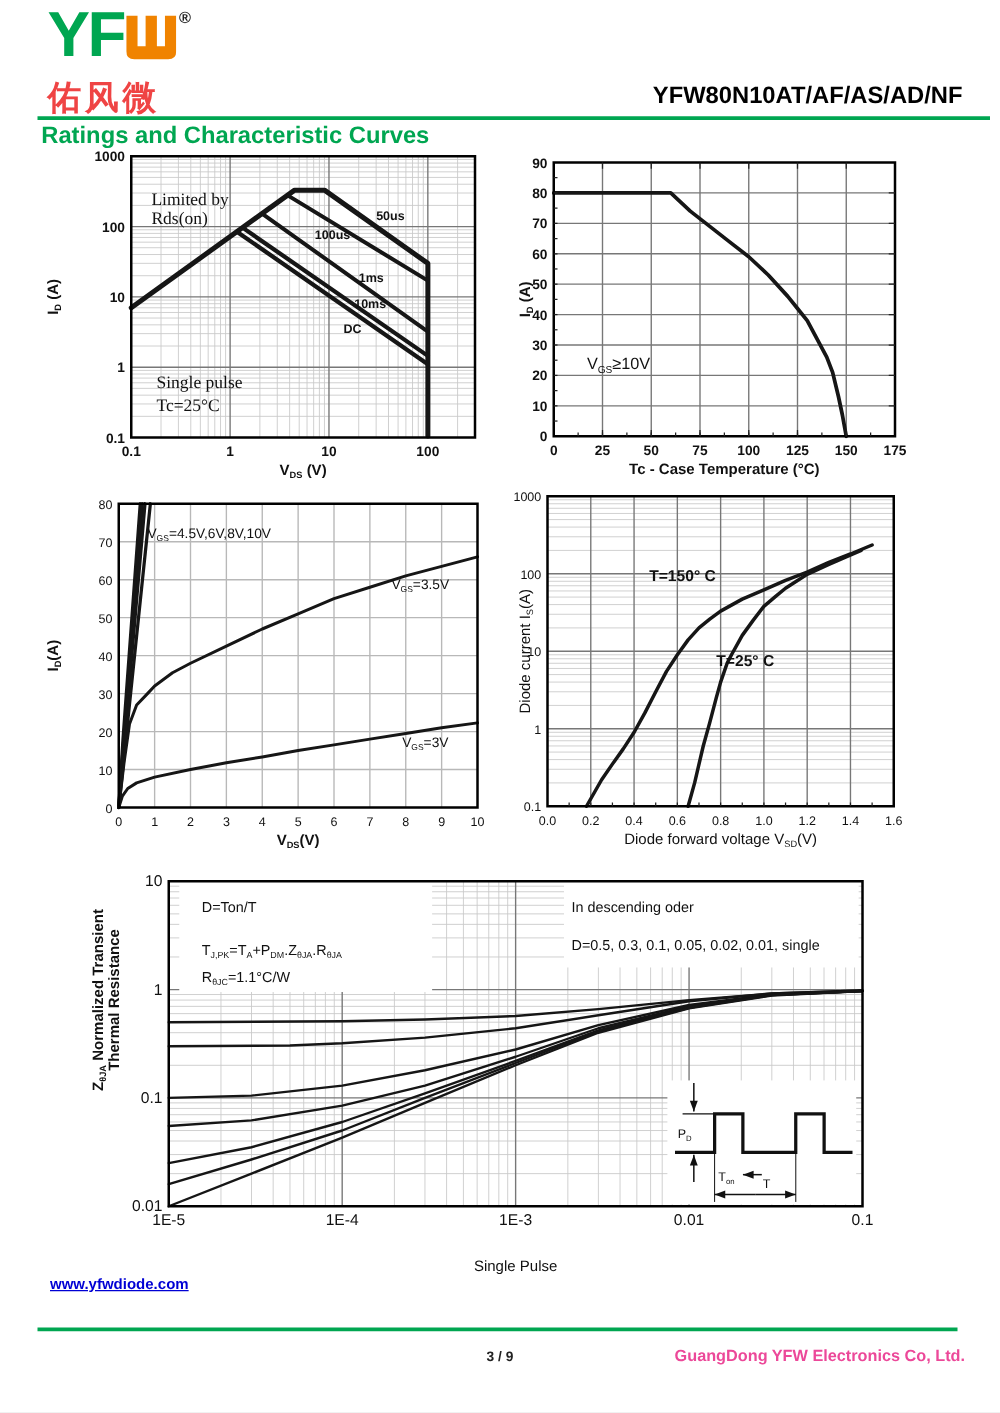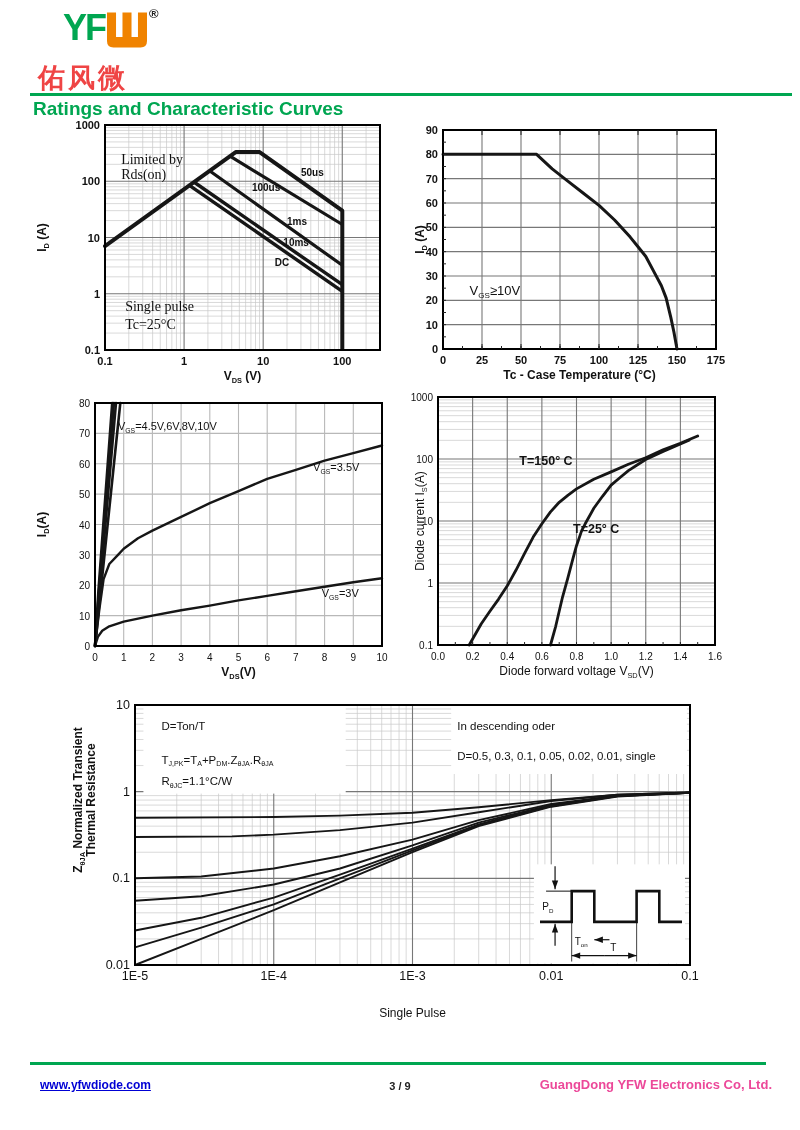--- a/index.html
+++ b/index.html
@@ -1,50 +1,51 @@
 <!DOCTYPE html>
 <html><head>
 <meta charset="utf-8">
 <style>
   html,body{margin:0;padding:0;background:#e8e8e8;}
   .page{position:relative;width:800px;height:1130px;background:#ffffff;margin:0 auto;
         font-family:"Liberation Sans","DejaVu Sans",sans-serif;color:#111;overflow:hidden;}
   .logo{position:absolute;left:38px;top:8px;}
   .logo-line1{display:flex;align-items:flex-start;height:46px;}
-  .logo-yf{font-size:36px;font-weight:bold;letter-spacing:-2px;line-height:40px;margin-left:25px;}
+  .logo-yf{font-size:51px;font-weight:bold;letter-spacing:-2px;line-height:40px;}
   .logo-mark{margin-left:2px;margin-top:4px;}
   .logo-reg{font-size:13px;font-weight:bold;color:#222;margin-left:2px;margin-top:-2px;}
   .logo-cn{font-size:27px;font-weight:bold;letter-spacing:3px;margin-top:6px;}
   .part-number{position:absolute;right:30px;top:66px;font-size:19px;font-weight:bold;color:#000;}
   .rule{position:absolute;height:3px;}
   .rule-top{left:30px;right:8px;top:93px;}
   .rule-bottom{left:30px;width:736px;top:1062px;}
   .section-title{position:absolute;left:33px;top:98px;font-size:19px;font-weight:bold;}
   .chart{position:absolute;}
-  .footer-link{position:absolute;left:40px;top:1078px;font-size:12px;font-weight:bold;text-decoration:underline;}
+  .footer-link{position:absolute;left:40px;top:1020px;font-size:12px;font-weight:bold;text-decoration:underline;}
   .footer-page{position:absolute;left:0;right:0;top:1080px;text-align:center;font-size:11px;font-weight:bold;color:#222;}
   .footer-company{position:absolute;right:28px;top:1077px;font-size:13px;font-weight:bold;color:#ec4899;}
   svg text{user-select:none;}
 </style>
 </head>
 <body>
 
 <div class="page">
 
   <div class="logo">
     <div class="logo-line1">
       <span class="logo-yf green" style="color: rgb(0, 166, 81);">YF</span>
       <svg class="logo-mark" width="40" height="36" viewBox="0 0 62 54">
         <path id="logoMarkPath" d="M0 0 H14 V38 H24 V0 H38 V38 H48 V0 H62 V44 Q62 54 52 54 H10 Q0 54 0 44 Z" fill="#F08300"></path>
       </svg>
       <span class="logo-reg">®</span>
     </div>
     <div class="logo-cn green" style="color: #ef4444;">佑风微</div>
   </div>
 
+  <div class="part-number">YFW80N10AT/AF/AS/AD/NF</div>
   <div class="rule rule-top greenbg" style="background: rgb(0, 166, 81);"></div>
   <div class="section-title green" style="color: rgb(0, 166, 81);">Ratings and Characteristic Curves</div>
 
   <div class="chart" style="left: 30px; top: 108px;"><svg width="380" height="288">
         <g>
           <line x1="98.80798446278777" y1="17" x2="98.80798446278777" y2="242" stroke="#c9c9c9" stroke-width="0.7"></line>
           <line x1="112.73476259127054" y1="17" x2="112.73476259127054" y2="242" stroke="#c9c9c9" stroke-width="0.7"></line>
           <line x1="122.61596892557553" y1="17" x2="122.61596892557553" y2="242" stroke="#c9c9c9" stroke-width="0.7"></line>
           <line x1="130.28042800678872" y1="17" x2="130.28042800678872" y2="242" stroke="#c9c9c9" stroke-width="0.7"></line>
           <line x1="136.5427470540583" y1="17" x2="136.5427470540583" y2="242" stroke="#c9c9c9" stroke-width="0.7"></line>

